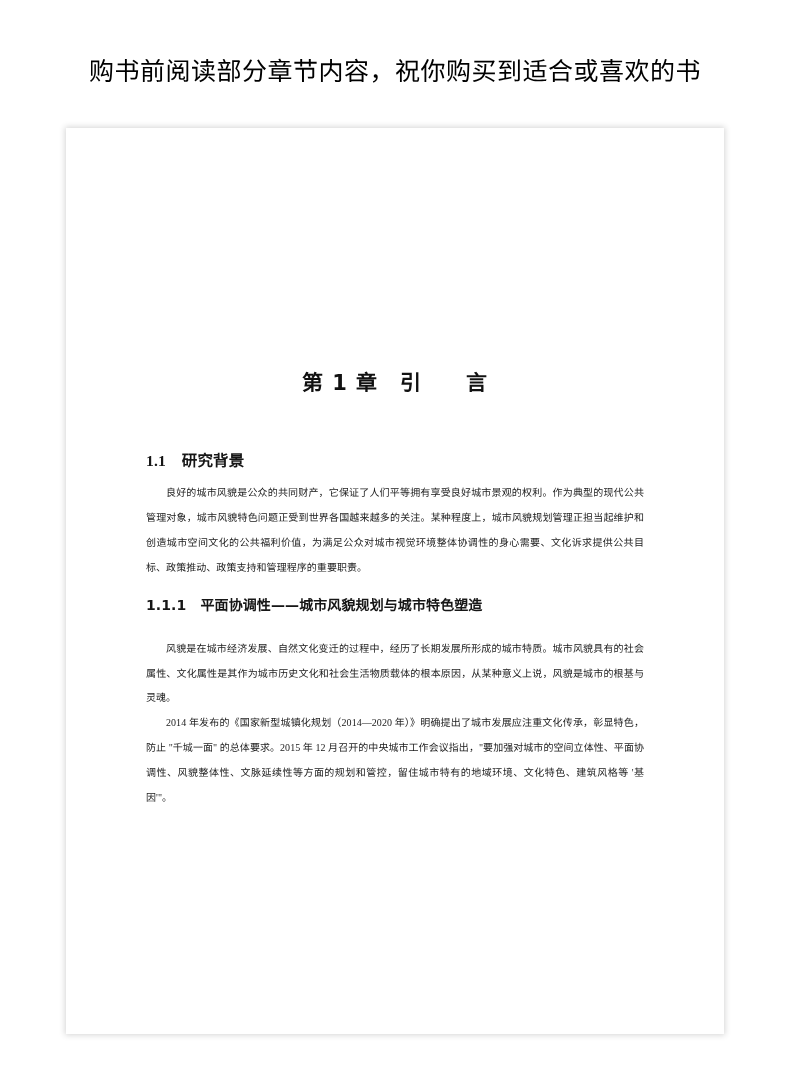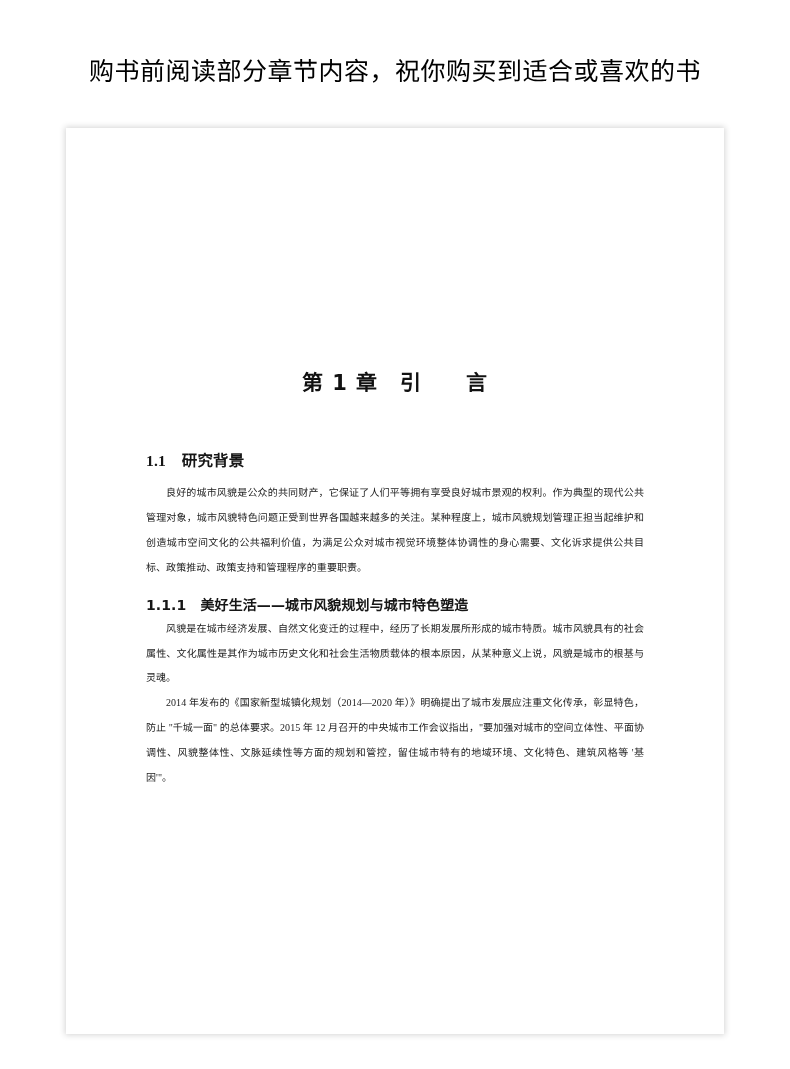--- a/index.html
+++ b/index.html
@@ -102,20 +102,21 @@
     font-size: 10px;
     line-height: 24.9px;
     color: #1b1b1b;
     text-align: justify;
     text-justify: inter-ideograph;
     text-indent: 2em;
     letter-spacing: 0.05px;
   }
   .sub-body p.para:first-child {
     padding-top: 2px;
+    margin-top: 20px;
   }
 </style>
 </head>
 <body>
 
 <div class="promo-banner">
   <span class="promo-text">购书前阅读部分章节内容，祝你购买到适合或喜欢的书</span>
 </div>
 
 <div class="page-area">
@@ -123,21 +124,21 @@
     <div class="page-inner">
 
       <h1 class="chapter-title">第 1 章　引　　言</h1>
 
       <h2 class="section-heading">1.1　研究背景</h2>
 
       <div class="body-block">
         <p class="para">良好的城市风貌是公众的共同财产，它保证了人们平等拥有享受良好城市景观的权利。作为典型的现代公共管理对象，城市风貌特色问题正受到世界各国越来越多的关注。某种程度上，城市风貌规划管理正担当起维护和创造城市空间文化的公共福利价值，为满足公众对城市视觉环境整体协调性的身心需要、文化诉求提供公共目标、政策推动、政策支持和管理程序的重要职责。</p>
       </div>
 
-      <h3 class="subsection-heading">1.1.1　美好生活——城市风貌规划与城市特色塑造</h3>
+      <h3 class="subsection-heading">1.1.1　平面协调性——城市风貌规划与城市特色塑造</h3>
 
       <div class="sub-body">
         <p class="para">风貌是在城市经济发展、自然文化变迁的过程中，经历了长期发展所形成的城市特质。城市风貌具有的社会属性、文化属性是其作为城市历史文化和社会生活物质载体的根本原因，从某种意义上说，风貌是城市的根基与灵魂。</p>
         <p class="para">2014 年发布的《国家新型城镇化规划（2014—2020 年）》明确提出了城市发展应注重文化传承，彰显特色，防止 "千城一面" 的总体要求。2015 年 12 月召开的中央城市工作会议指出，"要加强对城市的空间立体性、平面协调性、风貌整体性、文脉延续性等方面的规划和管控，留住城市特有的地域环境、文化特色、建筑风格等 '基因'"。</p>
 
       </div>
 
     </div>
   </div>
 </div>

